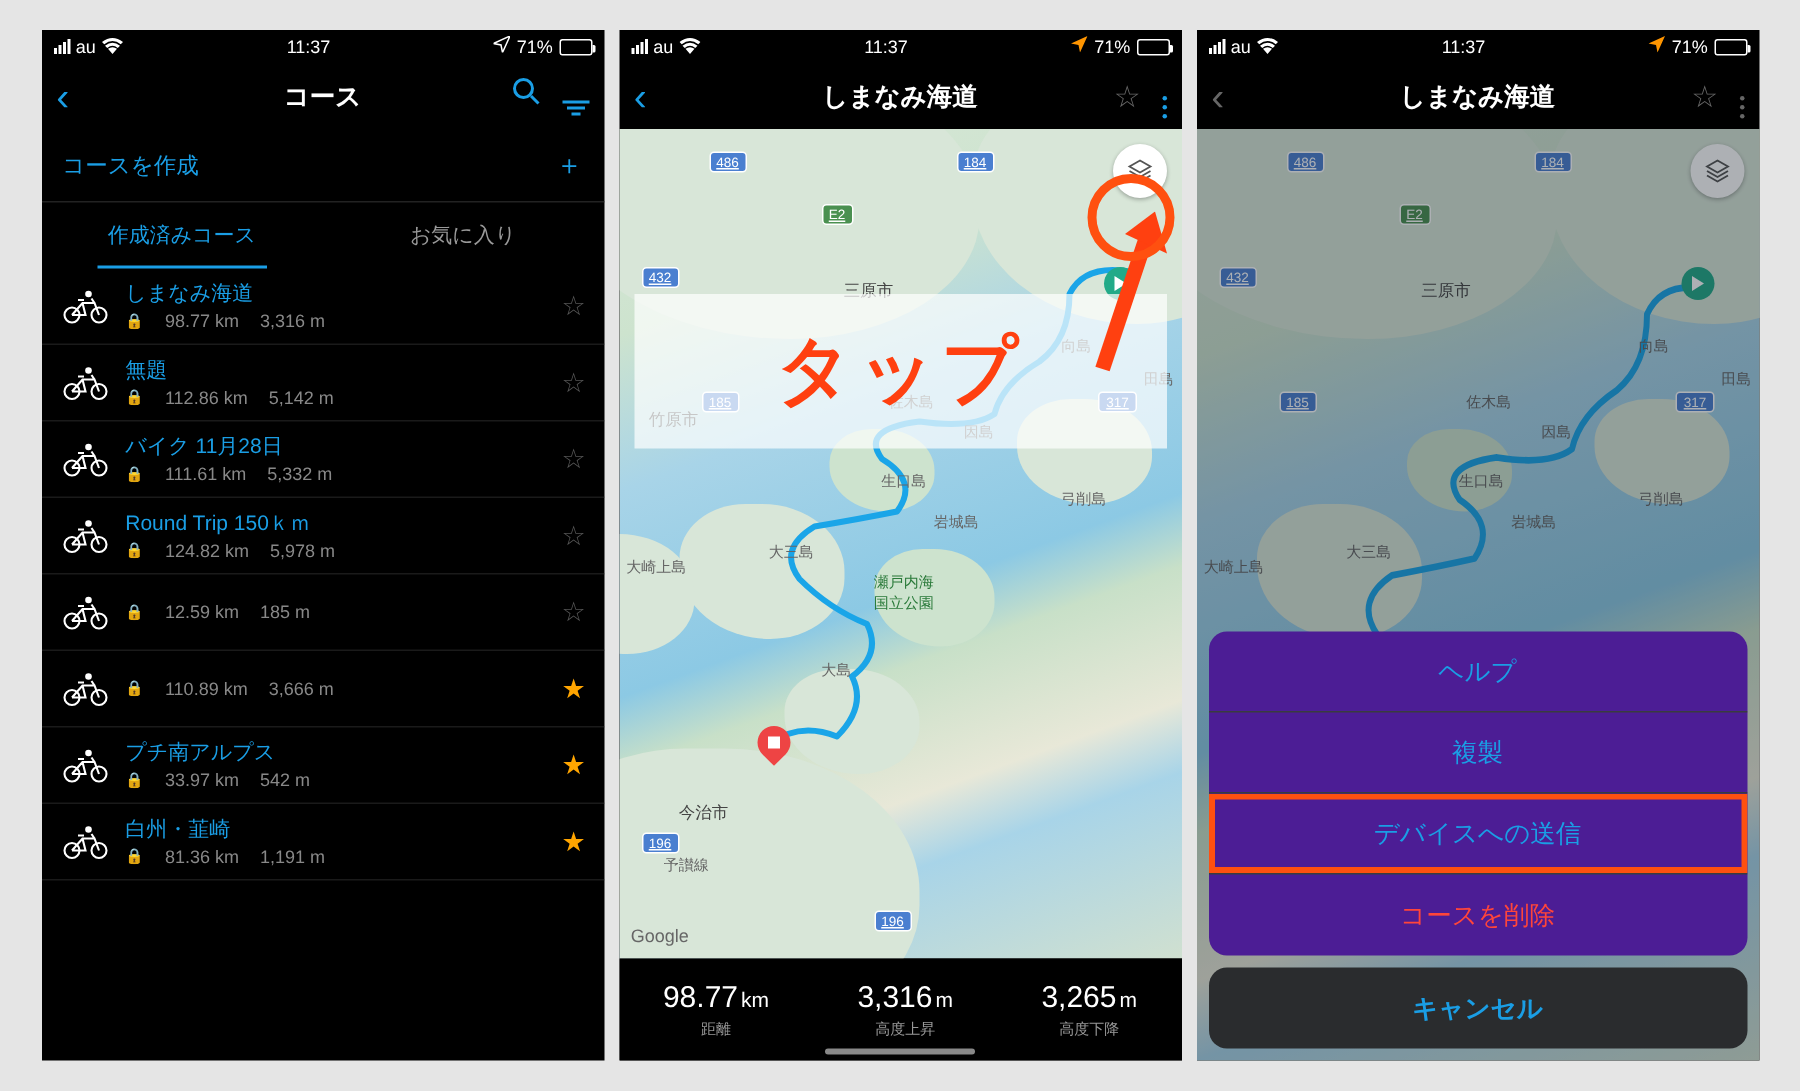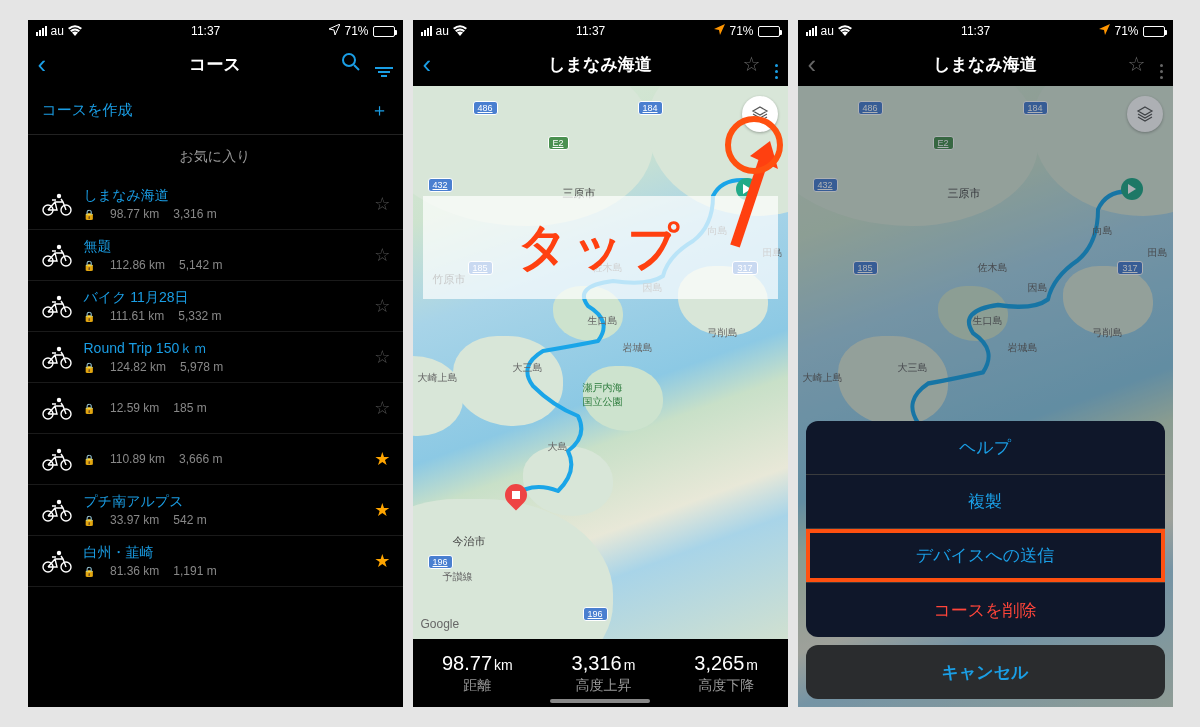--- a/index.html
+++ b/index.html
@@ -192,29 +192,29 @@
     width: 100px; height: 4px; background: #888; border-radius: 2px;
   }
   .stats-bar {
     height: 68px; background: #000;
     display: flex; align-items: center; justify-content: space-around;
     position: relative;
   }
   .stat { text-align: center; color: #fff; }
   .stat-value { font-size: 20px; font-weight: 500; }
   .stat-unit { font-size: 14px; font-weight: 400; margin-left: 2px;}
-  .stat-label { font-size: 14px; color: #999; margin-top: 2px; }
+  .stat-label { font-size: 10px; color: #999; margin-top: 2px; }
 
   
   .action-sheet-wrap {
     position: absolute; bottom: 0; left: 0; right: 0;
     padding: 8px;
   }
   .sheet-group {
-    background: #0f172a; border-radius: 12px; overflow: hidden;
+    background: #4c1d95; border-radius: 12px; overflow: hidden;
     margin-bottom: 8px;
   }
   .sheet-item {
     height: 54px; display: flex; align-items: center; justify-content: center;
     color: #1a9ee5; font-size: 17px;
     border-bottom: 1px solid #3a3c3e;
   }
   .sheet-item:last-child { border-bottom: none; }
   .sheet-item.destructive { color: #ff453a; }
   .sheet-item.highlighted {
@@ -278,20 +278,23 @@
       </span>
     </div>
   </div>
 
   <div class="create-row">
     <span>コースを作成</span>
     <span class="plus-icon">＋</span>
   </div>
 
   <div class="tabs">
+    <div class="tab active">
+      <span>作成済みコース</span>
+    </div>
     <div class="tab">
       <span>お気に入り</span>
     </div>
   </div>
 
   <div class="course-list" id="course-list">
       <div class="course-item">
         <span class="cycling-icon">
           <svg width="32" height="24" viewBox="0 0 32 24">
             <circle cx="7" cy="18" r="5" fill="none" stroke="#fff" stroke-width="1.4"></circle>

